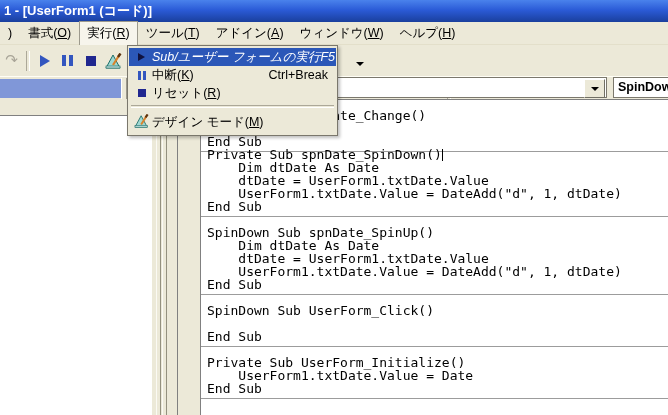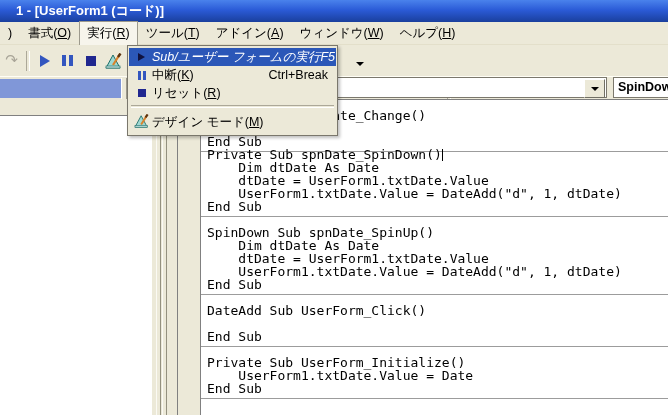--- a/index.html
+++ b/index.html
@@ -2,21 +2,21 @@
 <html><head>
 <meta charset="utf-8">
 <style>
   html,body{margin:0;padding:0;}
   body{font-family:"Liberation Sans","DejaVu Sans",sans-serif;}
   .screen{position:relative;width:668px;height:415px;overflow:hidden;background:#ece9d8;}
 
   
   .titlebar{position:absolute;left:0;top:0;width:668px;height:22px;
     background:linear-gradient(180deg,#4a82ec 0%,#2b5bd7 45%,#1a3f9d 100%);
-    color:#fff;font-weight:bold;font-size:13px;line-height:22px;padding-left:16px;box-sizing:border-box;
+    color:#fff;font-weight:bold;font-size:13px;line-height:22px;padding-left:4px;box-sizing:border-box;
     white-space:nowrap;}
 
   
   .menubar{position:absolute;left:0;top:22px;width:668px;height:23px;background:#ece9d8;
     display:flex;align-items:center;font-size:12.5px;color:#000;border-bottom:1px solid #e3dfca;box-sizing:border-box;}
   .mb-item{padding:3px 7px;white-space:nowrap;border:1px solid transparent;}
   .mb-item.open{background:#f7f5ec;border:1px solid #9d9a8d;border-bottom-color:#f7f5ec;}
 
   
   .toolbar{position:absolute;left:0;top:45px;width:668px;height:32px;background:#ece9d8;
@@ -162,21 +162,21 @@
         <div class="code-line" style="top: 100px;">End Sub</div>
         <div class="proc-sep" style="top: 116px;"></div>
         <div class="code-line" style="top: 113px;"></div>
         <div class="code-line" style="top: 126px;">SpinDown Sub spnDate_SpinUp()</div>
         <div class="code-line" style="top: 139px;">    Dim dtDate As Date</div>
         <div class="code-line" style="top: 152px;">    dtDate = UserForm1.txtDate.Value</div>
         <div class="code-line" style="top: 165px;">    UserForm1.txtDate.Value = DateAdd("d", 1, dtDate)</div>
         <div class="code-line" style="top: 178px;">End Sub</div>
         <div class="proc-sep" style="top: 194px;"></div>
         <div class="code-line" style="top: 191px;"></div>
-        <div class="code-line" style="top: 204px;">DateAdd Sub UserForm_Click()</div>
+        <div class="code-line" style="top: 204px;">SpinDown Sub UserForm_Click()</div>
         <div class="code-line" style="top: 217px;"></div>
         <div class="code-line" style="top: 230px;">End Sub</div>
         <div class="proc-sep" style="top: 246px;"></div>
         <div class="code-line" style="top: 243px;"></div>
         <div class="code-line" style="top: 256px;">Private Sub UserForm_Initialize()</div>
         <div class="code-line" style="top: 269px;">    UserForm1.txtDate.Value = Date</div>
         <div class="code-line" style="top: 282px;">End Sub</div>
         <div class="proc-sep" style="top: 298px;"></div>
       </div>
   </div>

